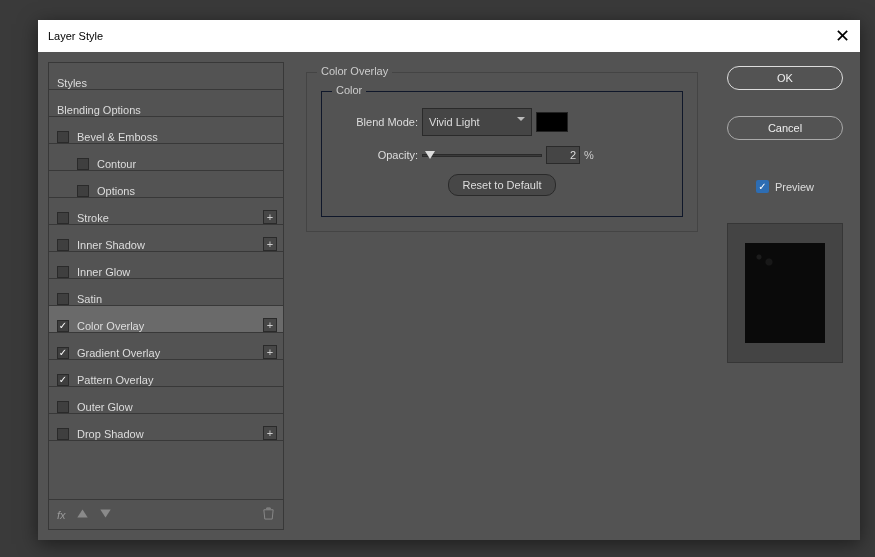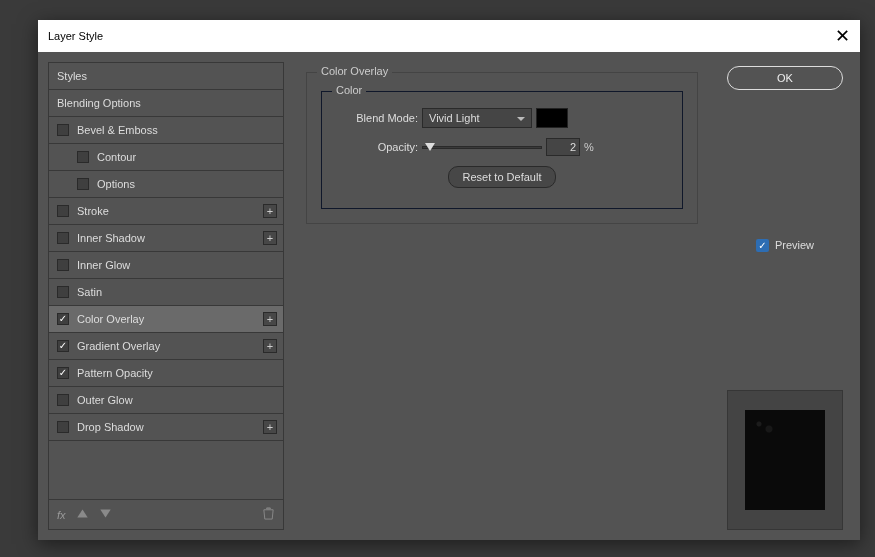--- a/index.html
+++ b/index.html
@@ -38,21 +38,21 @@
   background: #535353;
 }
 .styles-list {
   flex: 1;
   border: 1px solid #383838;
   background: #535353;
   display: flex; flex-direction: column;
 }
 .style-row {
   height: 27px;
-  display: flex; align-items: center;
+  display: flex; align-items: flex-end;
   padding: 0 8px;
   color: #ddd;
   border-bottom: 1px solid #383838;
   cursor: pointer;
   position: relative;
 }
 .style-row.header { color: #ddd; }
 .style-row .cb {
   width: 12px; height: 12px;
   border: 1px solid #2a2a2a;
@@ -114,21 +114,21 @@
   color: #ccc;
 }
 
 .form-row {
   display: flex; align-items: center;
   margin-bottom: 10px;
   gap: 4px;
 }
 .form-row .label { width: 82px; text-align: right; color: #ddd; }
 .select {
-  height: 20px; width: 110px;
+  height: 28px; width: 110px;
   background: #454545;
   border: 1px solid #2a2a2a;
   color: #ddd;
   display: flex; align-items: center;
   padding: 0 6px;
   position: relative;
 }
 .select::after {
   content: ""; position: absolute; right: 6px; top: 8px;
   border-left: 4px solid transparent;
@@ -163,21 +163,21 @@
   height: 22px; padding: 0 14px;
   background: #474747;
   border: 1px solid #2a2a2a;
   border-radius: 10px;
   color: #ddd;
   display: flex; align-items: center;
   cursor: pointer;
 }
 
 
-.right { width: 130px; display: flex; flex-direction: column; align-items: center; gap: 26px; padding-top: 4px; justify-content: space-between;}
+.right { width: 130px; display: flex; flex-direction: column; align-items: center; gap: 26px; padding-top: 4px;}
 .pill {
   width: 116px; height: 24px;
   border: 1px solid #aaa;
   border-radius: 12px;
   color: #eee;
   display: flex; align-items: center; justify-content: center;
   cursor: pointer;
   background: transparent;
 }
 .pill.primary { border-color: #ddd; }
@@ -265,21 +265,21 @@
           <span>Color Overlay</span>
           <span class="plus">+</span>
         </div>
         <div class="style-row">
           <span class="cb checked"></span>
           <span>Gradient Overlay</span>
           <span class="plus">+</span>
         </div>
         <div class="style-row">
           <span class="cb checked"></span>
-          <span>Pattern Opacity</span>
+          <span>Pattern Overlay</span>
         </div>
         <div class="style-row">
           <span class="cb"></span>
           <span>Outer Glow</span>
         </div>
         <div class="style-row">
           <span class="cb"></span>
           <span>Drop Shadow</span>
           <span class="plus">+</span>
         </div>
@@ -330,20 +330,23 @@
               </div>
           </div>
         </div>
       </div>
     </div>
 
     <div class="right">
       <div class="pill primary">
           <span>OK</span>
         </div>
+      <div class="pill">
+          <span>Cancel</span>
+        </div>
       <div class="preview-row">
         <span class="preview-cb"></span>
         <span>Preview</span>
       </div>
       <div class="preview-box">
         <div class="preview-inner"></div>
       </div>
     </div>
   </div>
 </div>

